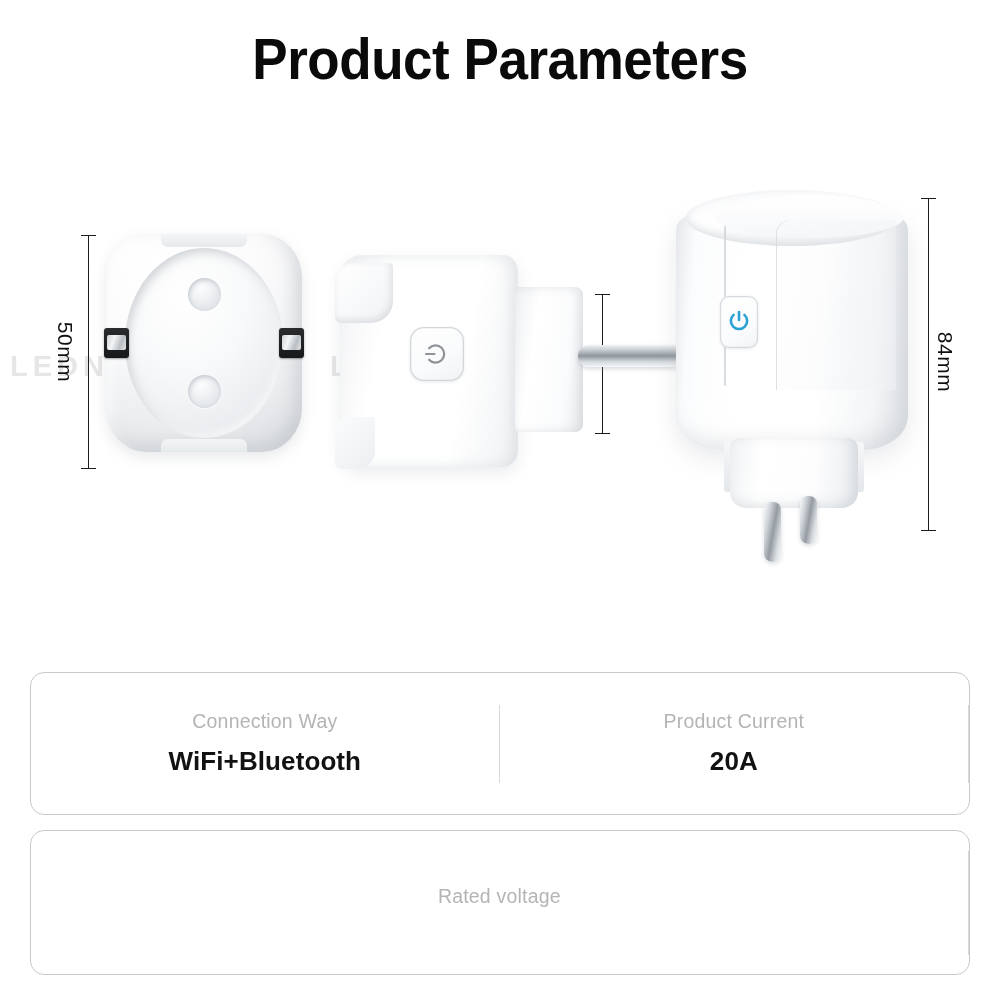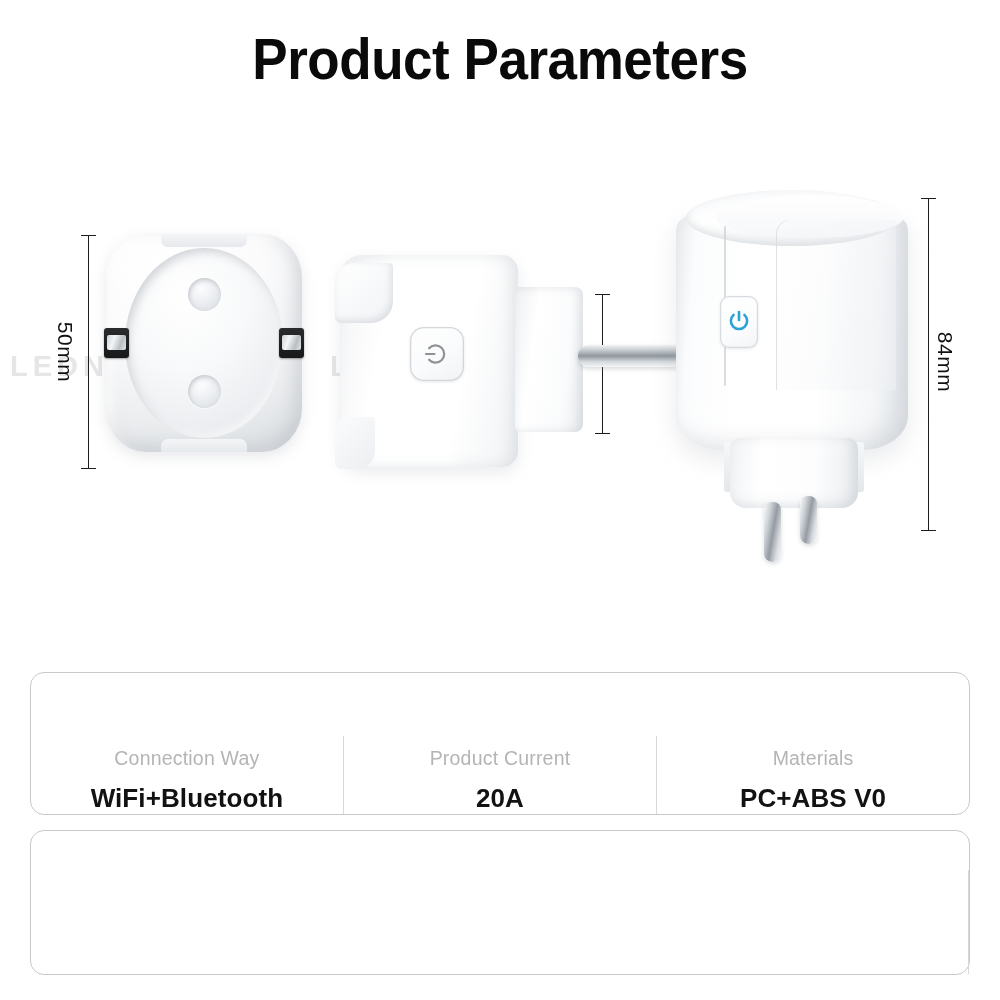--- a/index.html
+++ b/index.html
@@ -353,21 +353,21 @@
   
   .spec-card {
     position: absolute;
     left: 30px;
     width: 940px;
     box-sizing: border-box;
     border: 1.4px solid #c8c9cb;
     border-radius: 14px;
     background: #ffffff;
     display: flex;
-    align-items: flex-end;
+    align-items: center;
   }
   #spec-card-1 { top: 672px; height: 143px; }
   #spec-card-2 { top: 830px; height: 145px; }
 
   .spec-cell {
     flex: 1 1 0;
     text-align: center;
     padding: 0 10px;
     box-sizing: border-box;
   }
@@ -482,23 +482,20 @@
   <div class="spec-cell">
     <div class="spec-label">Connection Way</div>
     <div class="spec-value">WiFi+Bluetooth</div>
   </div>
   <div class="cell-divider"></div>
   <div class="spec-cell">
     <div class="spec-label">Product Current</div>
     <div class="spec-value">20A</div>
   </div>
   <div class="cell-divider"></div>
-  <div class="spec-cell">
-    <div class="spec-label">Materials</div>
-    <div class="spec-value">PC+ABS V0</div>
-  </div>
 </div>
 
 <div id="spec-card-2" class="spec-card">
   <div class="spec-cell">
+    <div class="spec-label">Rated voltage</div>
   </div>
   <div class="cell-divider"></div>
 </div>
 
 </body></html>

